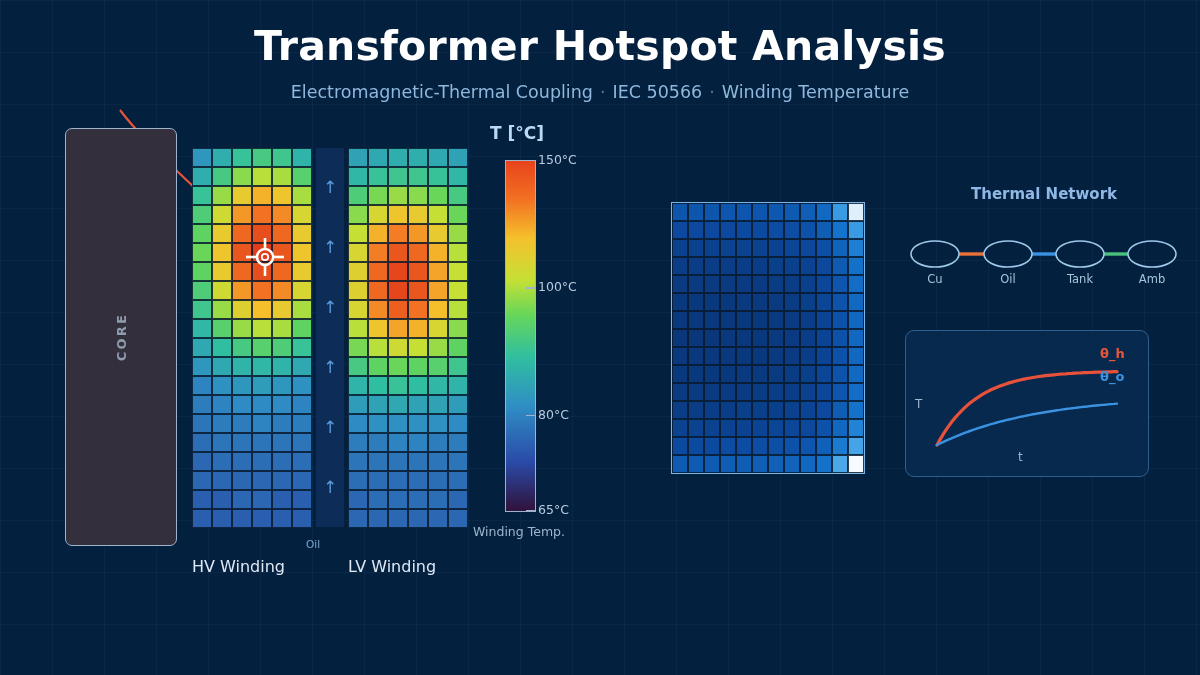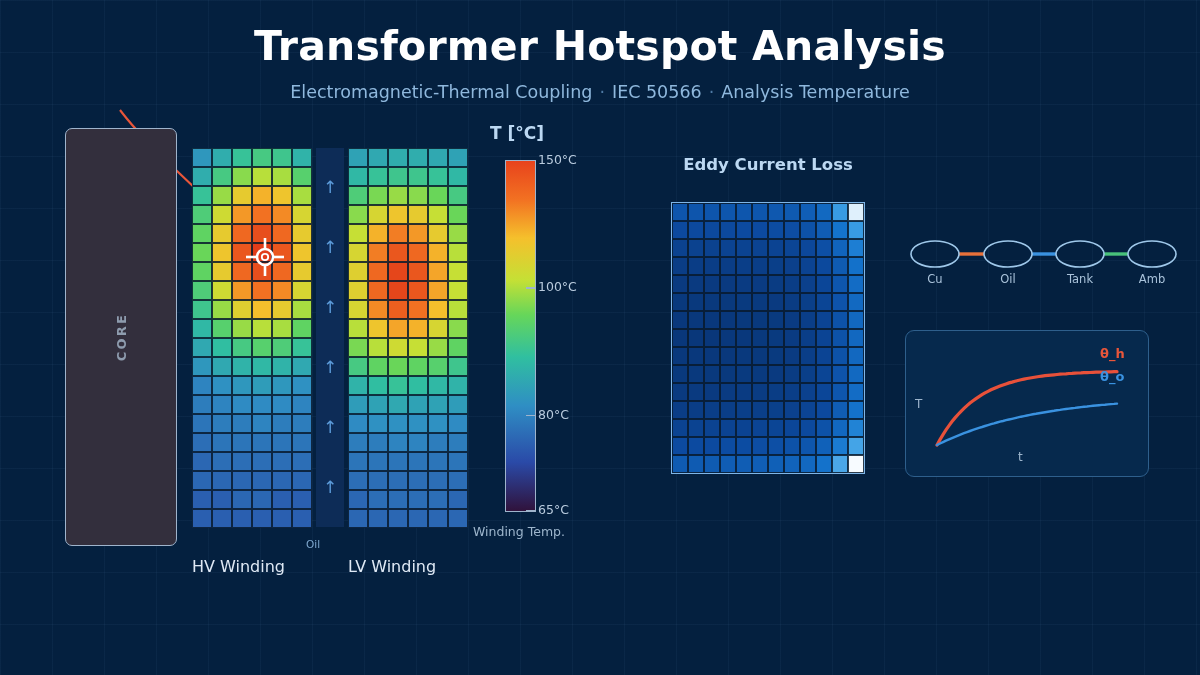--- a/index.html
+++ b/index.html
@@ -99,21 +99,21 @@
   
   #formula{left:0;right:0;top:594px;text-align:center;
     font-size:17px;font-style:italic;color:#cfe0f0;letter-spacing:.3px;}
 </style>
 </head>
 <body>
 
 <div id="stage">
 
   <div class="abs" id="title">Transformer Hotspot Analysis</div>
-  <div class="abs" id="subtitle"><span>Electromagnetic-Thermal Coupling</span><span class="sep">·</span><span>IEC 50566</span><span class="sep">·</span><span>Analysis Temperature</span></div>
+  <div class="abs" id="subtitle"><span>Electromagnetic-Thermal Coupling</span><span class="sep">·</span><span>IEC 50566</span><span class="sep">·</span><span>Winding Temperature</span></div>
 
 
   <svg class="abs" id="hotspot-line">
     <path d="M120,110 C150,150 215,205 258,248" fill="none" stroke="#e8563a" stroke-width="2.1"></path>
   </svg>
 
   <div class="abs" id="core">
     <div id="core-label">CORE</div>
   </div>
 
@@ -388,21 +388,20 @@
   <div class="abs" id="cb-title">T [°C]</div>
   <div class="abs" id="colorbar"></div>
   <div id="cb-ticks">
       <div class="cb-tick abs" style="top: 152px;">150°C</div>
       <div class="cb-tick abs" style="top: 279.273px;">100°C</div>
       <div class="cb-tick abs" style="top: 406.545px;">80°C</div>
       <div class="cb-tick abs" style="top: 502px;">65°C</div>
     </div>
   <div class="abs" id="cb-caption">Winding Temp.</div>
 
-  <div class="abs" id="eddy-title">Eddy Current Loss</div>
   <div class="gridwrap" id="eddy-grid" style="grid-template-columns: repeat(12, 16px); grid-auto-rows: 18px;">
       <div class="cell" style="background: rgb(14, 85, 172);"></div>
       <div class="cell" style="background: rgb(14, 85, 172);"></div>
       <div class="cell" style="background: rgb(14, 85, 172);"></div>
       <div class="cell" style="background: rgb(14, 86, 173);"></div>
       <div class="cell" style="background: rgb(14, 86, 173);"></div>
       <div class="cell" style="background: rgb(14, 86, 173);"></div>
       <div class="cell" style="background: rgb(15, 88, 175);"></div>
       <div class="cell" style="background: rgb(15, 90, 177);"></div>
       <div class="cell" style="background: rgb(16, 94, 182);"></div>
@@ -572,20 +571,21 @@
       <div class="cell" style="background: rgb(16, 93, 180);"></div>
       <div class="cell" style="background: rgb(16, 94, 182);"></div>
       <div class="cell" style="background: rgb(16, 96, 183);"></div>
       <div class="cell" style="background: rgb(17, 99, 187);"></div>
       <div class="cell" style="background: rgb(18, 104, 192);"></div>
       <div class="cell" style="background: rgb(20, 114, 203);"></div>
       <div class="cell" style="background: rgb(75, 167, 232);"></div>
       <div class="cell" style="background: rgb(247, 251, 255);"></div>
     </div>
 
+  <div class="abs" id="tn-title">Thermal Network</div>
   <svg class="abs" id="tn-svg" width="290" height="70" viewBox="0 0 290 70">
       <line x1="59" y1="24" x2="84" y2="24" stroke="#e8713a" stroke-width="3.4"></line>
       <line x1="132" y1="24" x2="156" y2="24" stroke="#3a92e0" stroke-width="3.4"></line>
       <line x1="204" y1="24" x2="228" y2="24" stroke="#48c17a" stroke-width="3.4"></line>
       <ellipse cx="35" cy="24" rx="24" ry="13" fill="none" stroke="#9fc8ea" stroke-width="1.6"></ellipse>
       <text x="35" y="53" text-anchor="middle" fill="#a9c2da" font-size="11.5" font-family="&quot;DejaVu Sans&quot;,sans-serif">Cu</text>
       <ellipse cx="108" cy="24" rx="24" ry="13" fill="none" stroke="#9fc8ea" stroke-width="1.6"></ellipse>
       <text x="108" y="53" text-anchor="middle" fill="#a9c2da" font-size="11.5" font-family="&quot;DejaVu Sans&quot;,sans-serif">Oil</text>
       <ellipse cx="180" cy="24" rx="24" ry="13" fill="none" stroke="#9fc8ea" stroke-width="1.6"></ellipse>
       <text x="180" y="53" text-anchor="middle" fill="#a9c2da" font-size="11.5" font-family="&quot;DejaVu Sans&quot;,sans-serif">Tank</text>

